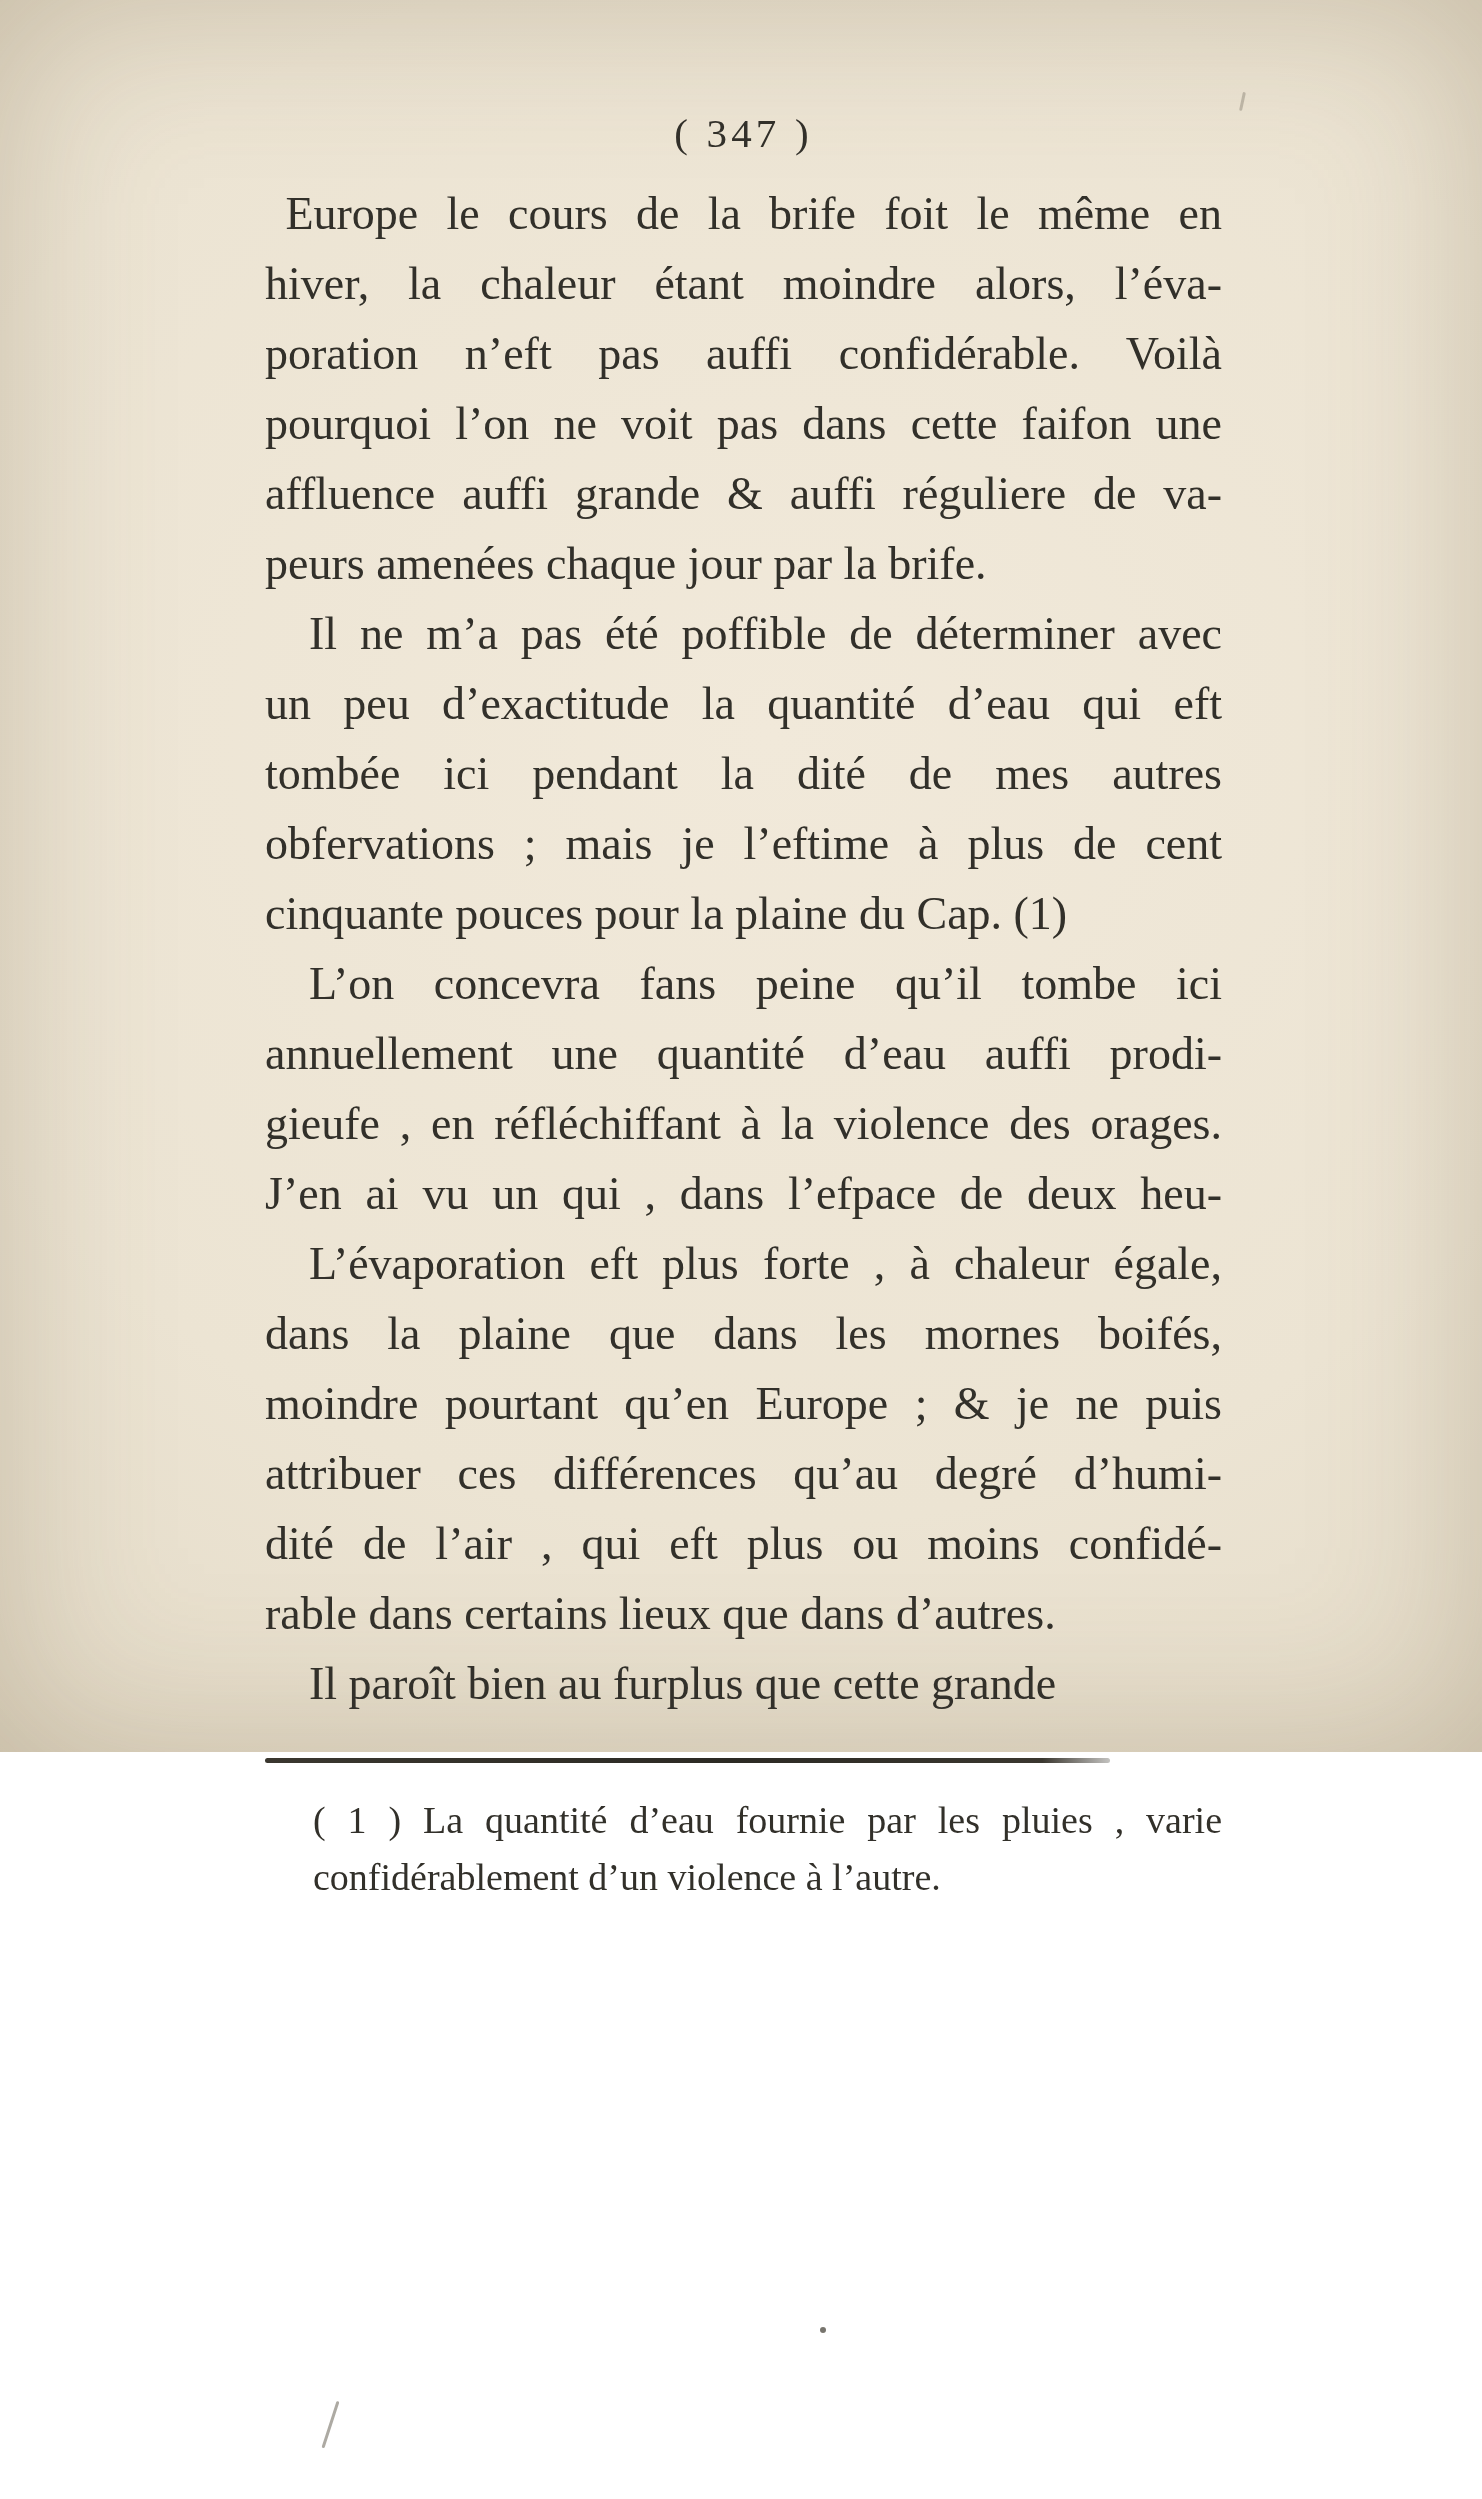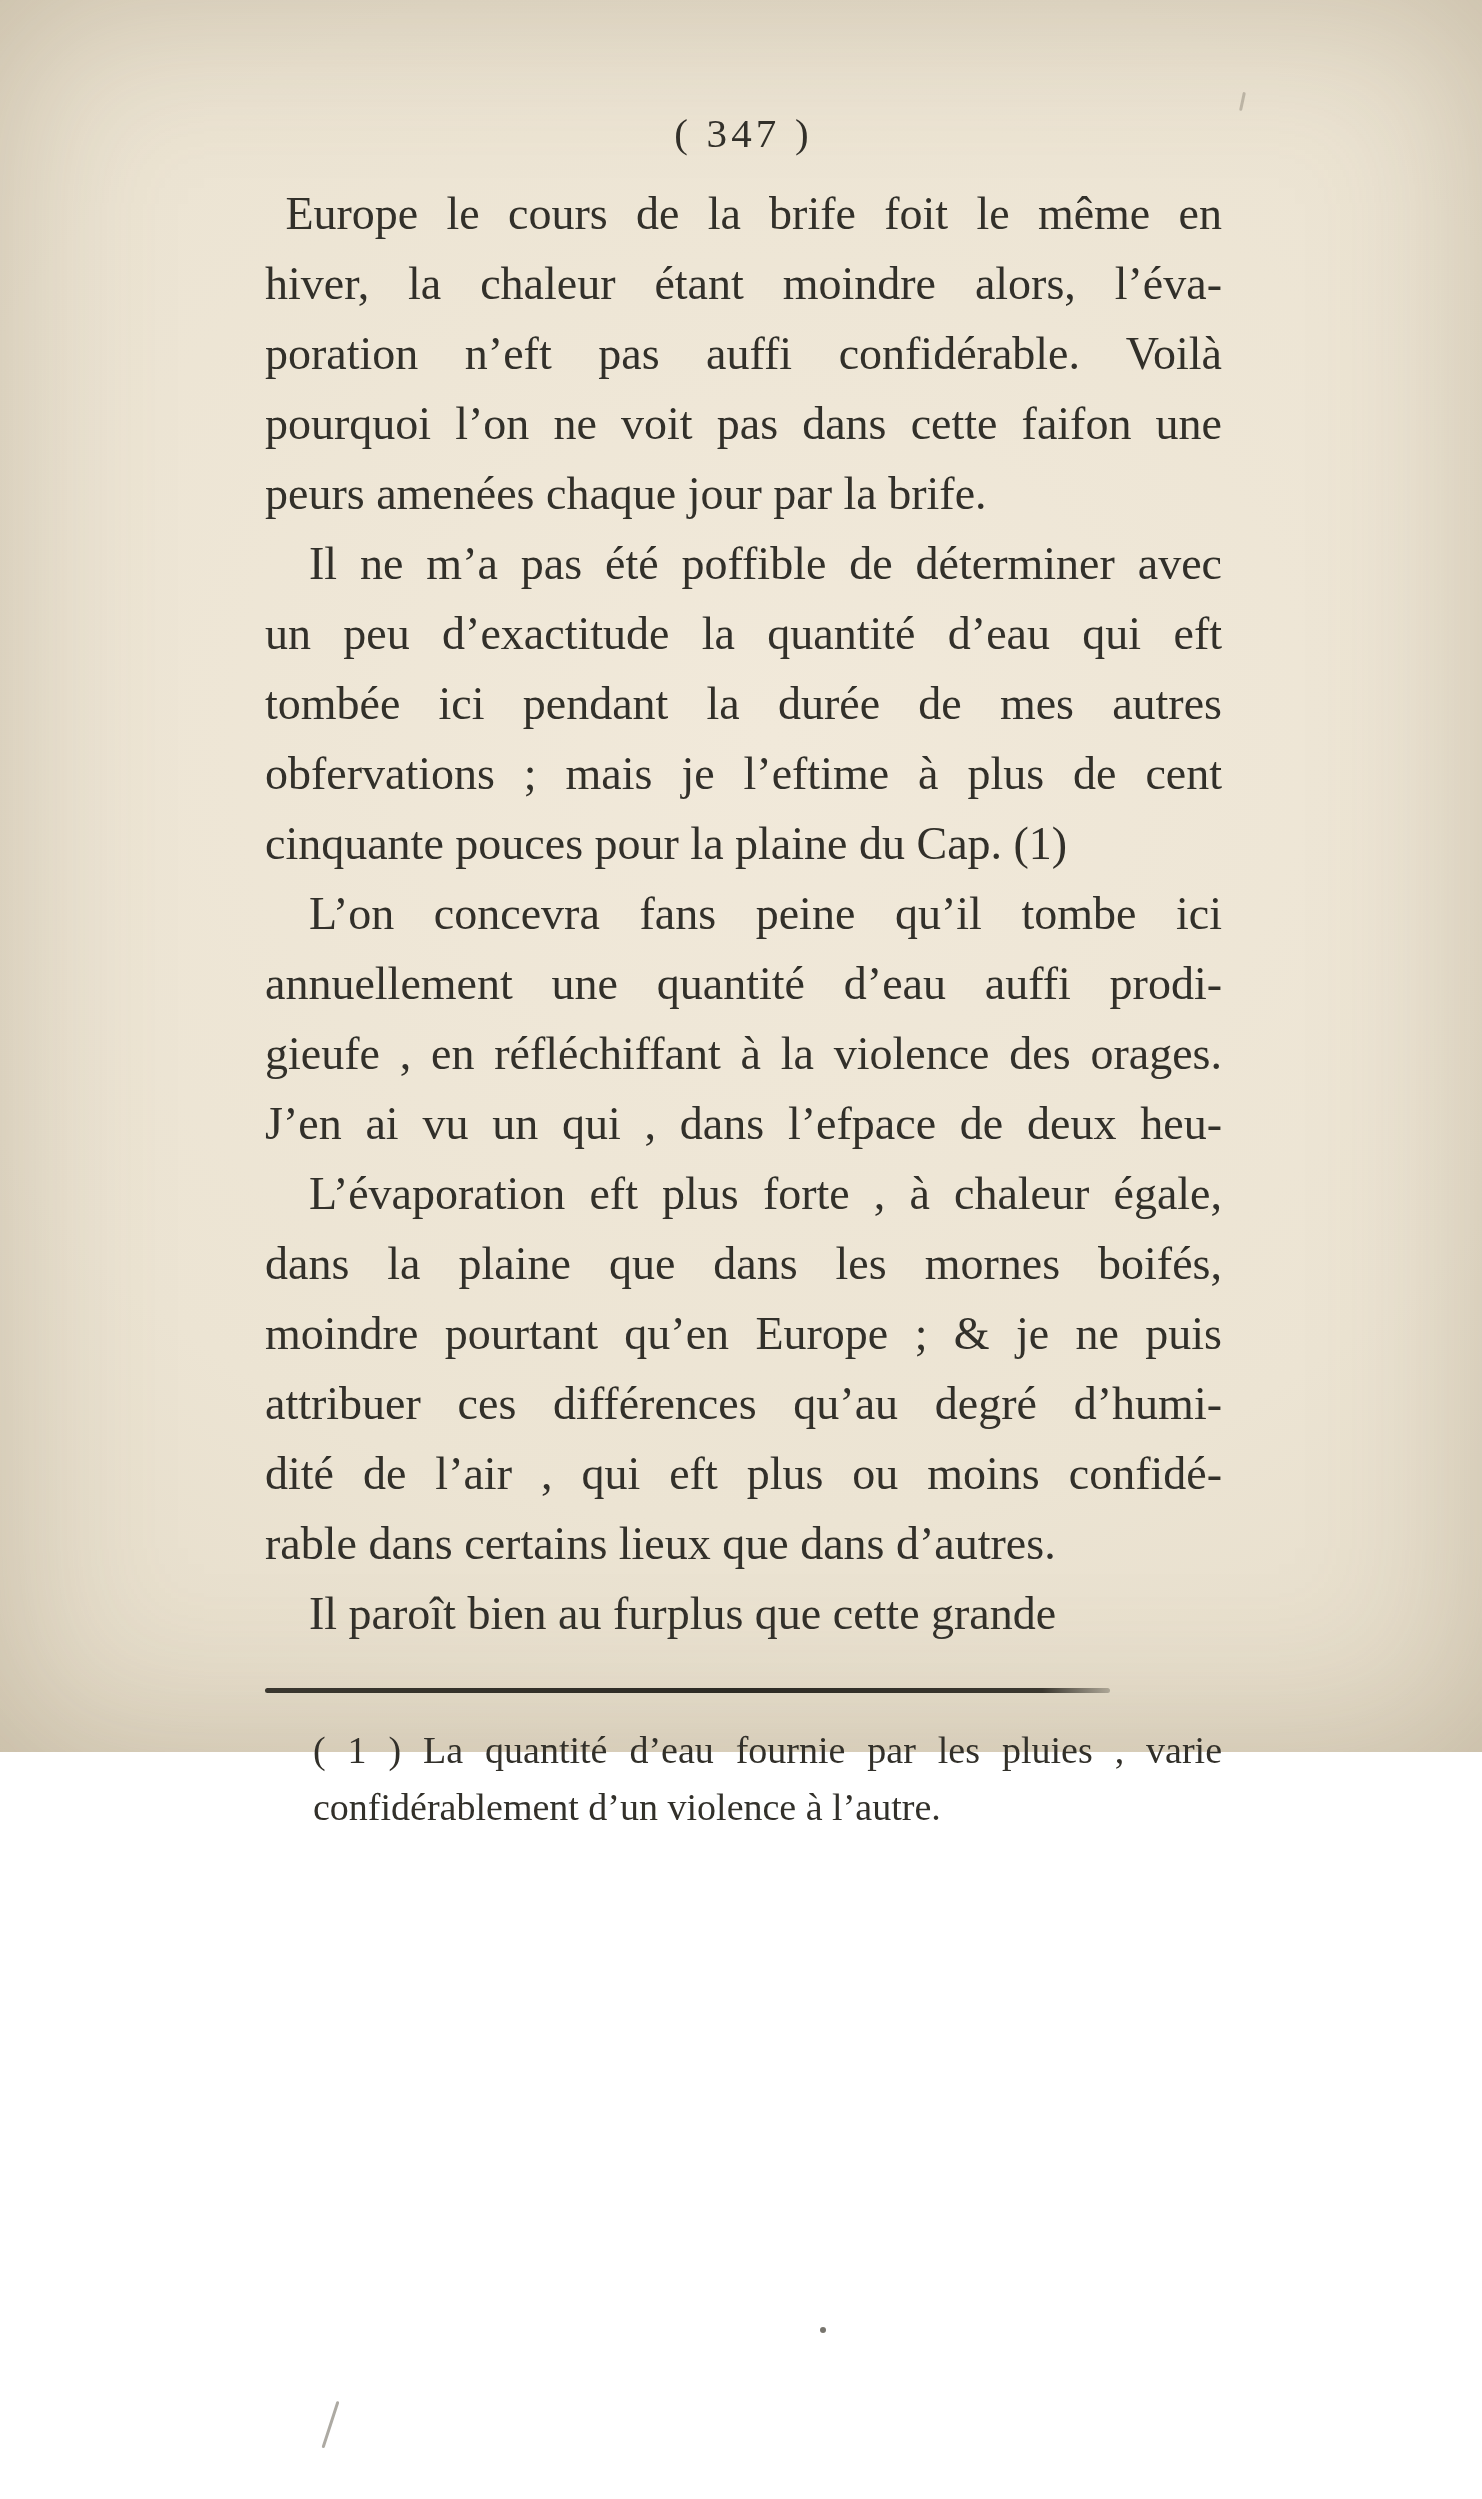--- a/index.html
+++ b/index.html
@@ -81,26 +81,27 @@
 
 <div class="page">
   <div class="textblock">
     <div class="header">( 347 )</div>
     <div>
         <p class="para">
           <span class="line j ind-sm">Europe le cours de la brife foit le même en</span>
           <span class="line j">hiver, la chaleur étant moindre alors, l’éva-</span>
           <span class="line j">poration n’eft pas auffi confidérable. Voilà</span>
           <span class="line j">pourquoi l’on ne voit pas dans cette faifon une</span>
+          <span class="line j">affluence auffi grande &amp; auffi réguliere de va-</span>
           <span class="line">peurs amenées chaque jour par la brife.</span>
         </p>
         <p class="para">
           <span class="line j ind">Il ne m’a pas été poffible de déterminer avec</span>
           <span class="line j">un peu d’exactitude la quantité d’eau qui eft</span>
-          <span class="line j">tombée ici pendant la durée de mes autres</span>
+          <span class="line j">tombée ici pendant la dité de mes autres</span>
           <span class="line j">obfervations ; mais je l’eftime à plus de cent</span>
           <span class="line">cinquante pouces pour la plaine du Cap. (1)</span>
         </p>
         <p class="para">
           <span class="line j ind">L’on concevra fans peine qu’il tombe ici</span>
           <span class="line j">annuellement une quantité d’eau auffi prodi-</span>
           <span class="line j">gieufe , en réfléchiffant à la violence des orages.</span>
           <span class="line j">J’en ai vu un qui , dans l’efpace de deux heu-</span>
         </p>
         <p class="para">

